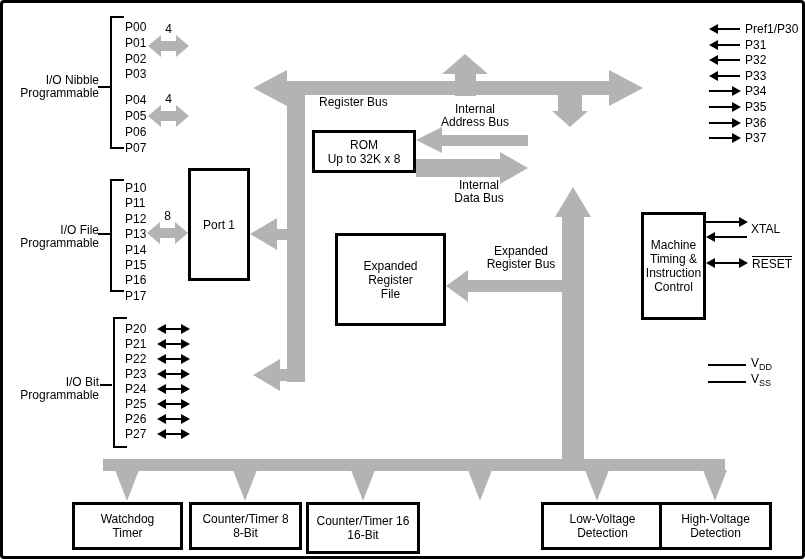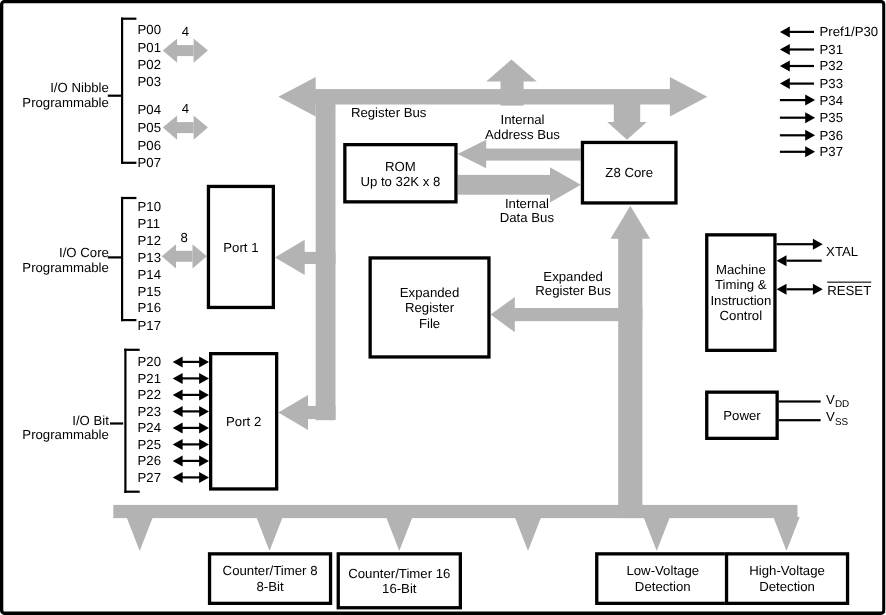--- a/index.html
+++ b/index.html
@@ -87,33 +87,32 @@
   <div class="tri g-fat-r" style="left:173px;top:32px"></div>
 
   <div class="tri g-fat-l" style="left:145px;top:102px"></div>
   <div class="bus" style="left:157px;top:108px;width:16px;height:10px"></div>
   <div class="tri g-fat-r" style="left:173px;top:102px"></div>
 
   <div class="tri g-fat-l" style="left:144px;top:219px"></div>
   <div class="bus" style="left:156px;top:225px;width:16px;height:10px"></div>
   <div class="tri g-fat-r" style="left:172px;top:219px"></div>
 
-  <div class="box" style="left:309px;top:127px;width:104px;height:55px">ROM
+  <div class="box" style="left:309px;top:127px;width:104px;height:43px">ROM
 Up to 32K x 8</div>
-  <div class="box" style="left:525px;top:125px;width:88px;height:58px">Z8 Core</div>
   <div class="box" style="left:185px;top:165px;width:62px;height:113px">Port 1</div>
   <div class="box" style="left:638px;top:209px;width:65px;height:108px">Machine
 Timing &amp;
 Instruction
 Control</div>
   <div class="box" style="left:332px;top:230px;width:111px;height:93px">Expanded
 Register
 File</div>
-  <div class="box" style="left:187px;top:317px;width:63px;height:126px">Port 2</div>
-  <div class="box" style="left:638px;top:352px;width:67px;height:45px">Power</div>
+  <div class="box" style="left:69px;top:499px;width:111px;height:48px">Watchdog
+Timer</div>
   <div class="box" style="left:186px;top:499px;width:113px;height:48px">Counter/Timer 8
 8-Bit</div>
   <div class="box" style="left:303px;top:499px;width:114px;height:52px">Counter/Timer 16
 16-Bit</div>
   <div class="box" style="left:538px;top:499px;width:123px;height:48px">Low-Voltage
 Detection</div>
   <div class="box" style="left:656px;top:499px;width:113px;height:48px">High-Voltage
 Detection</div>
 
   <span class="lbl" style="left:316px;top:93px">Register Bus</span>
@@ -126,21 +125,21 @@
 
   <span class="lbl center" style="left:145px;top:20px;width:41px">4</span>
   <span class="lbl center" style="left:145px;top:90px;width:41px">4</span>
   <span class="lbl center" style="left:144px;top:207px;width:41px">8</span>
 
   <span class="lbl right" style="left:2px;top:71px;width:94px">I/O Nibble
 Programmable</span>
   <div class="bracket" style="left:107px;top:13px;height:133px"></div>
   <div class="dash" style="left:95px;top:83px"></div>
 
-  <span class="lbl right" style="left:2px;top:221px;width:94px">I/O Core
+  <span class="lbl right" style="left:2px;top:221px;width:94px">I/O File
 Programmable</span>
   <div class="bracket" style="left:107px;top:176px;height:113px"></div>
   <div class="dash" style="left:95px;top:230px"></div>
 
   <span class="lbl right" style="left:2px;top:373px;width:94px">I/O Bit
 Programmable</span>
   <div class="bracket" style="left:110px;top:314px;height:131px"></div>
   <div class="dash" style="left:97px;top:381px"></div>
 
   <span class="pin" style="left:122px;top:17px">P00</span>

